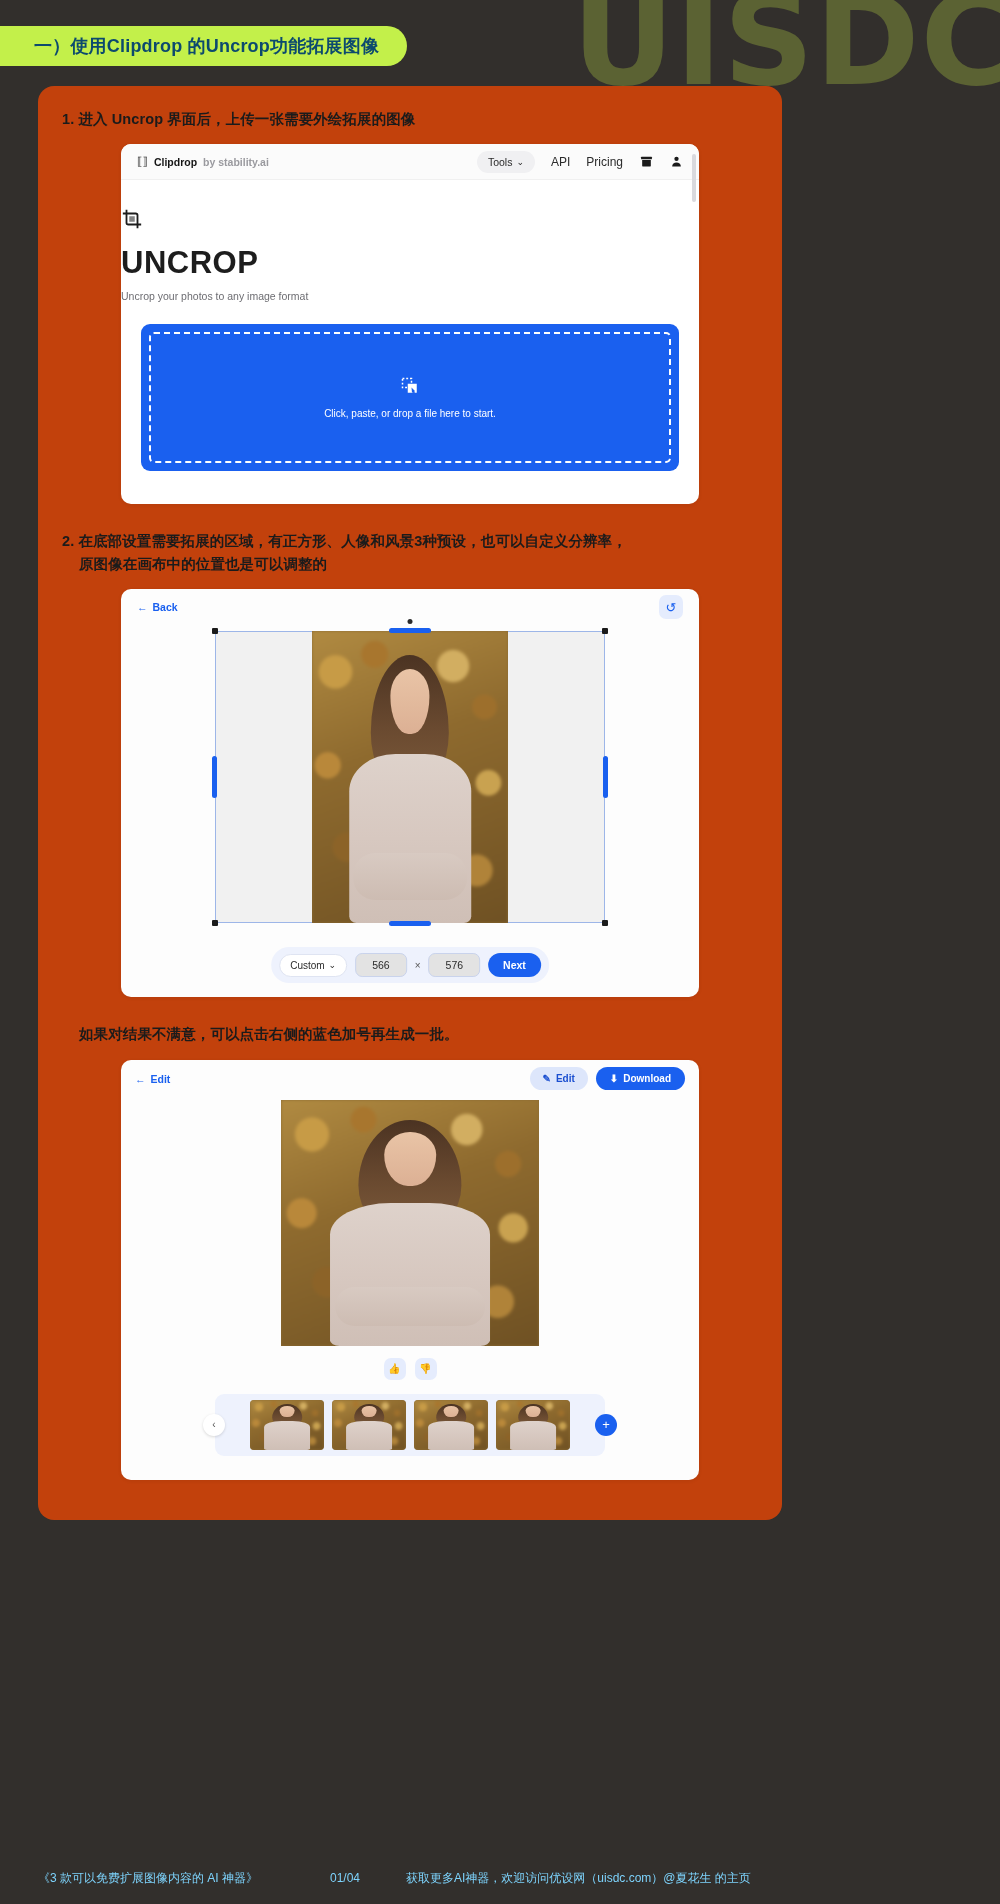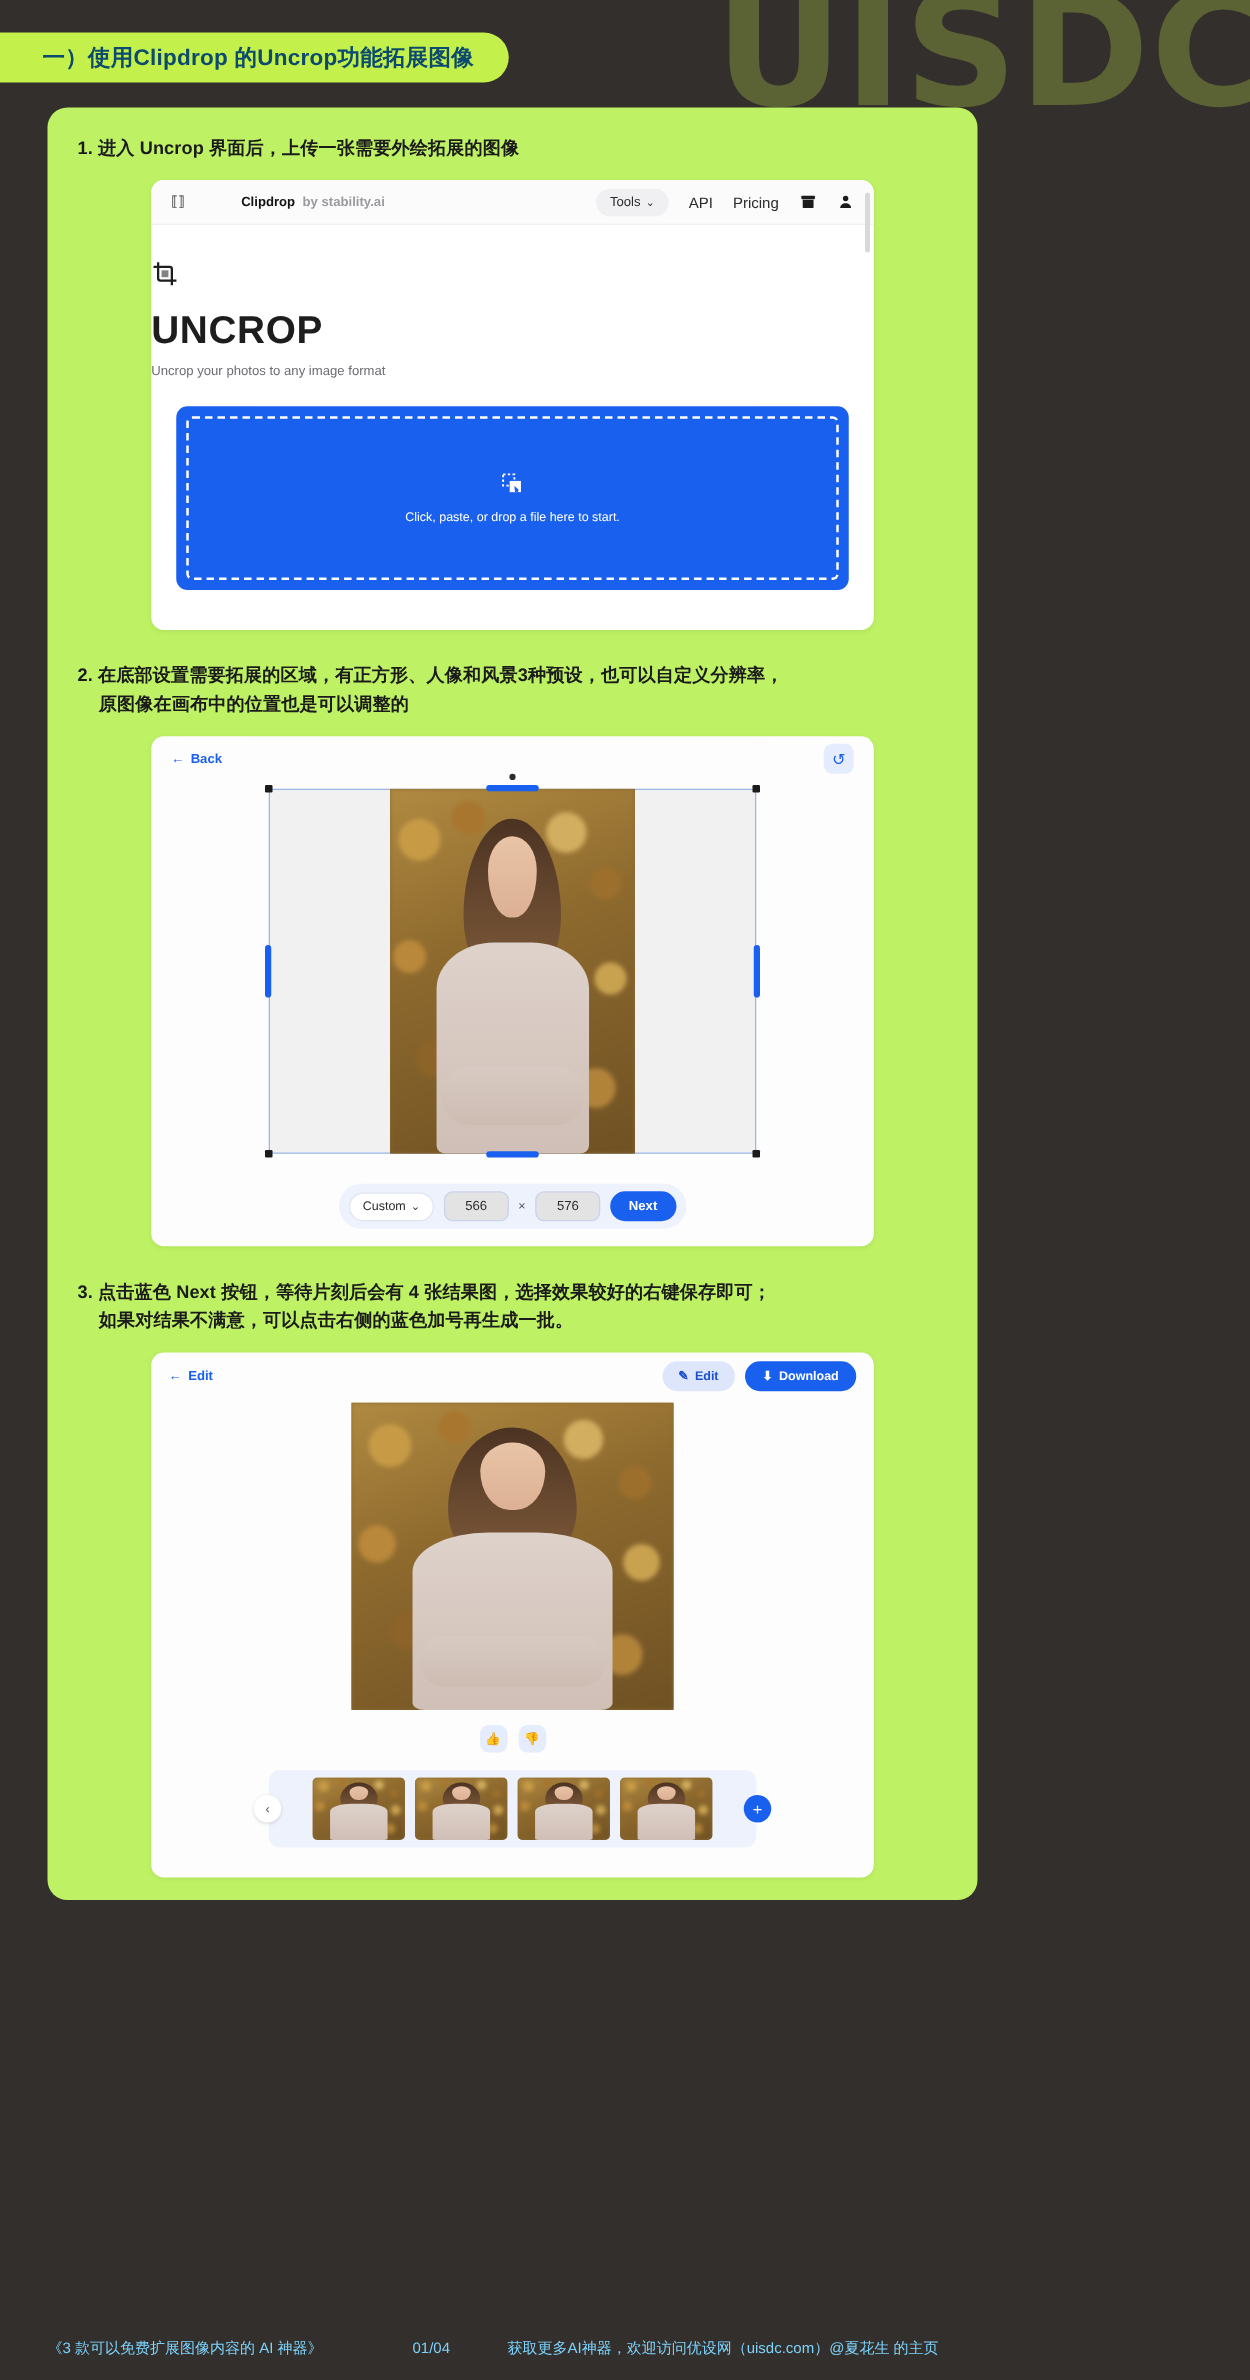--- a/index.html
+++ b/index.html
@@ -54,21 +54,21 @@
     white-space: nowrap;
   }
 
   
   .card {
     position: absolute;
     left: 38px;
     top: 86px;
     width: 744px;
     height: 1434px;
-    background: #bef264;
+    background: #c2410c;
     border-radius: 16px;
     padding: 22px 24px 0 24px;
     z-index: 4;
     overflow: hidden;
   }
 
   .step-text {
     font-size: 14.5px;
     font-weight: 700;
     color: #1b1b1b;
@@ -99,21 +99,21 @@
   #panel1 { width: 578px; height: 360px; background:#fff; }
   .cd-nav {
     height: 36px;
     background: #fbfbfb;
     border-bottom: 1px solid #f0f0f0;
     display: flex;
     align-items: center;
     padding: 0 16px;
   }
   .cd-logo { display: flex; align-items: center; gap: 6px; }
-  .cd-logo .brand { font-size: 10.5px; font-weight: 700; color: #141414; margin-left: 39px; }
+  .cd-logo .brand { font-size: 10.5px; font-weight: 700; color: #141414; }
   .cd-logo .by { font-size: 10.5px; font-weight: 700; color: #9a9a9f; }
   .cd-nav-right { margin-left: auto; display: flex; align-items: center; gap: 16px; }
   .tools-btn {
     display: flex; align-items: center; gap: 4px;
     background: #f0f0f2;
     border-radius: 14px;
     padding: 5px 11px;
     font-size: 10.5px;
     color: #2b2b2b;
   }
@@ -418,21 +418,20 @@
           <span style="font-size:9px;">⌄</span>
         </div>
         <div class="num-in">566</div>
         <span class="times">×</span>
         <div class="num-in">576</div>
         <div class="next-btn">Next</div>
       </div>
     </div>
 
     <div class="step-text" style="margin-top:26px;">
-      <span>3. 点击蓝色 Next 按钮，等待片刻后会有 4 张结果图，选择效果较好的右键保存即可；</span>
       <span class="indent">如果对结果不满意，可以点击右侧的蓝色加号再生成一批。</span>
     </div>
 
     <div class="panel" id="panel3">
       <div class="p3-head">
         <div class="back-link">
           <span>←</span>
           <span>Edit</span>
         </div>
         <div class="p3-right">

